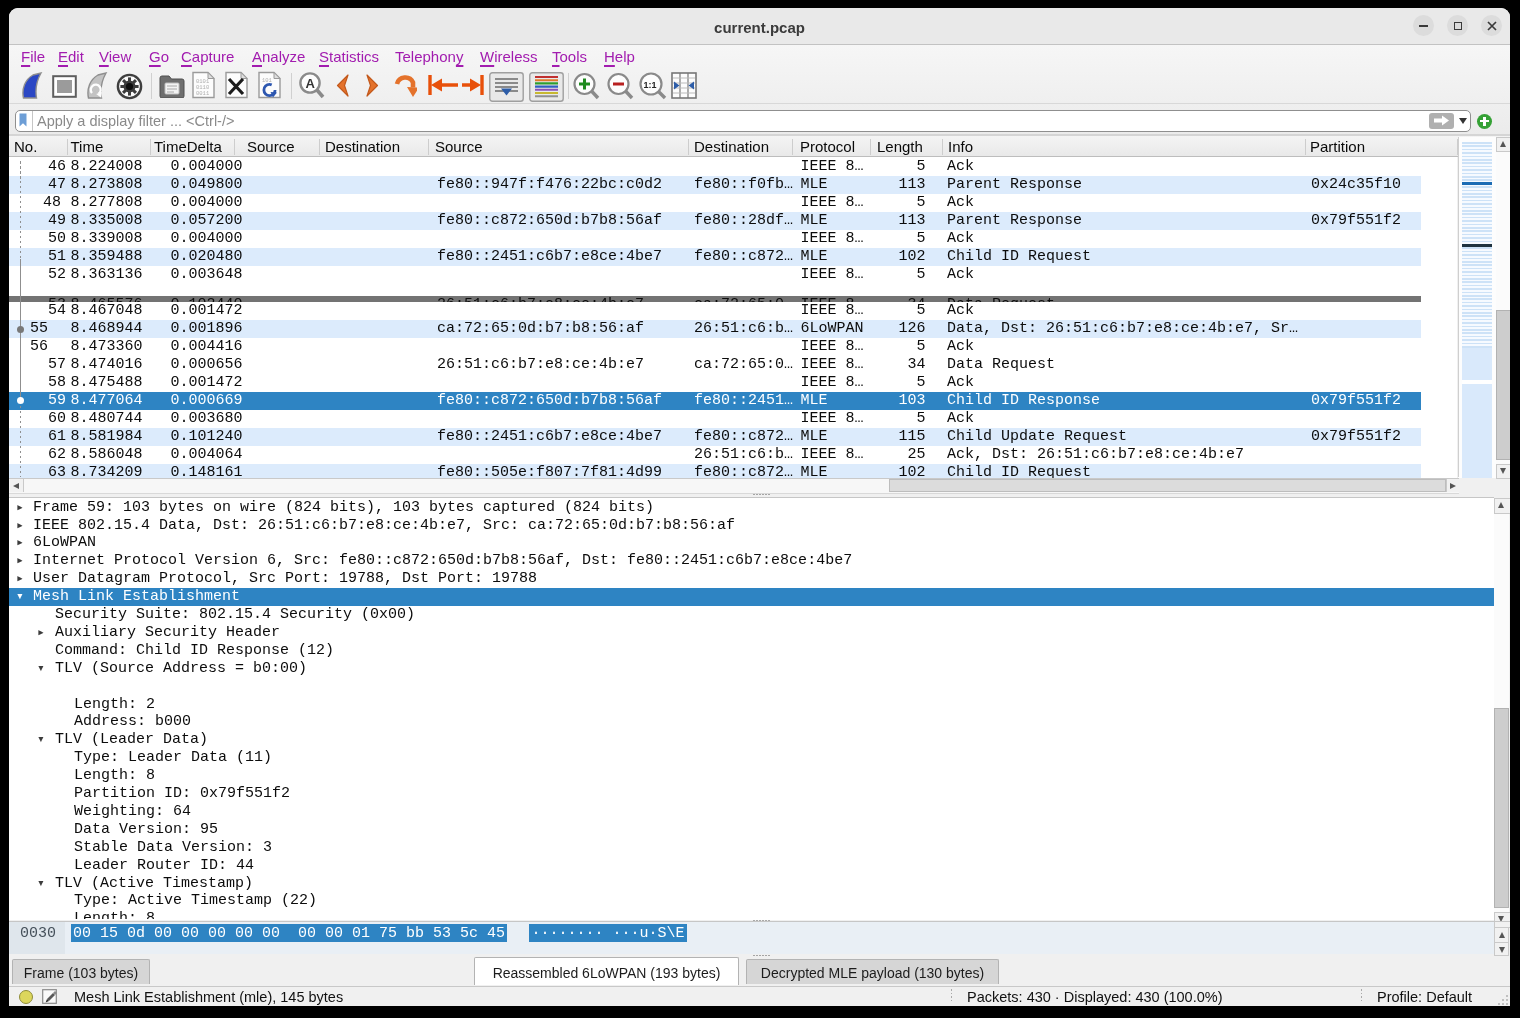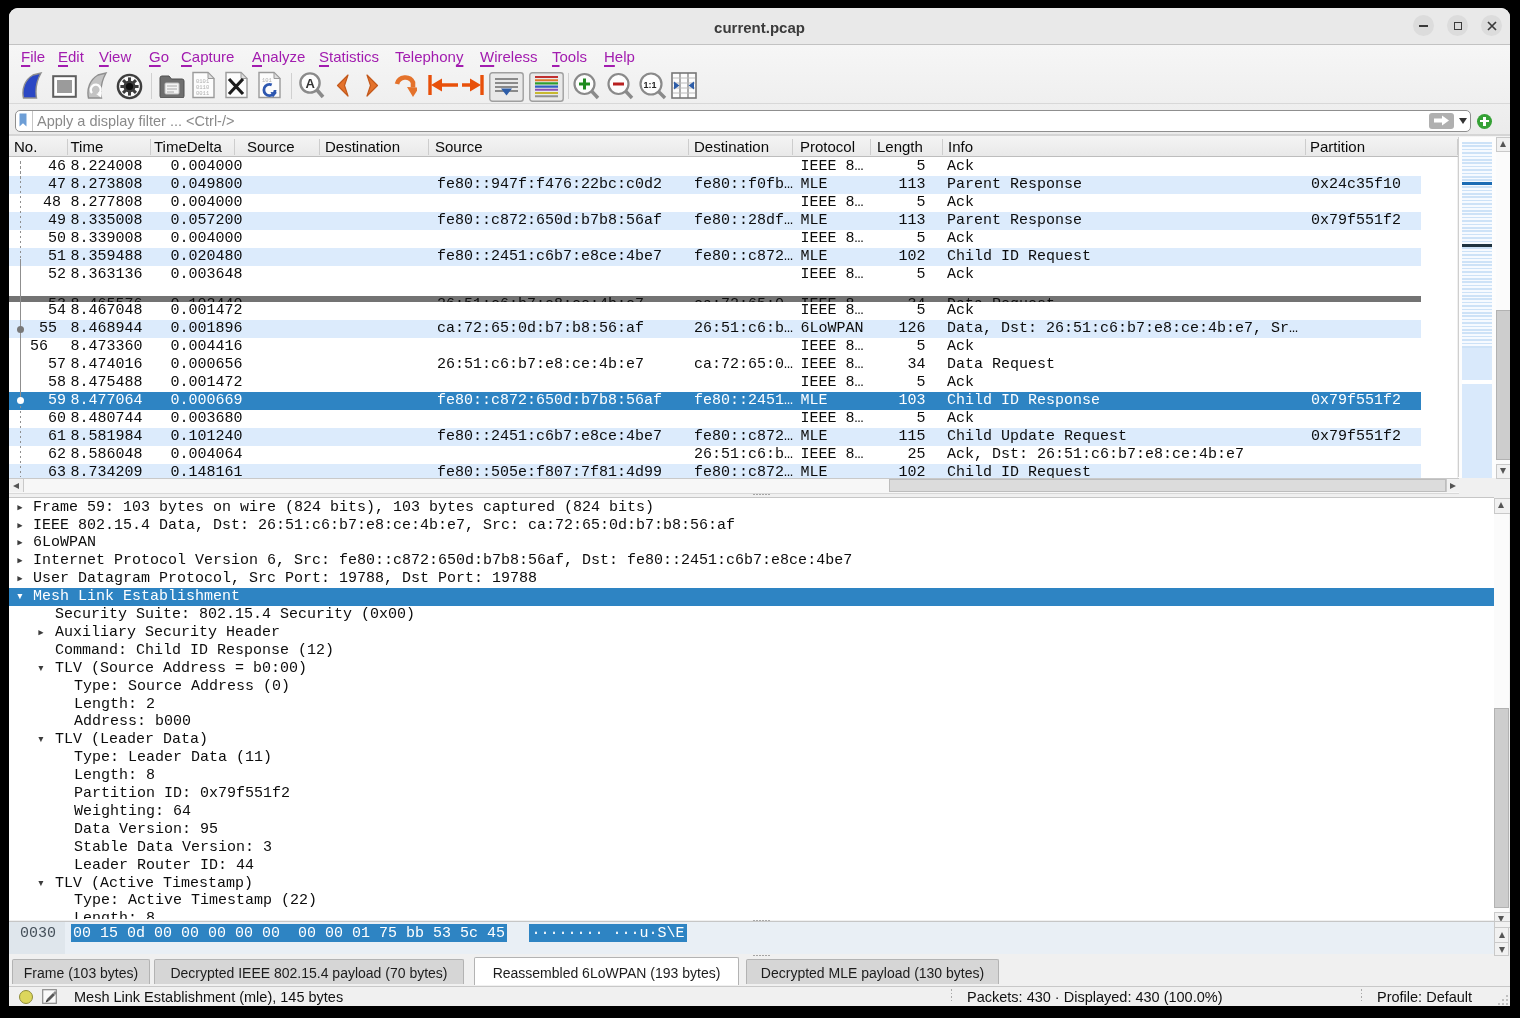--- a/index.html
+++ b/index.html
@@ -284,21 +284,21 @@
     </div>
 <div class="pr" style="top:294.0px;height:18.0px;background:#ffffff;color:#0c0c0c">
       <i class="c" style="left:21px;width:36px;text-align:right">54</i>
       <i class="c" style="left:61.5px">8.467048</i>
       <i class="c" style="left:161.5px">0.001472</i>
       <i class="c" style="left:791.5px">IEEE 8…</i>
       <i class="c" style="left:862.5px;width:54px;text-align:right">5</i>
       <i class="c" style="left:938px">Ack</i>
     </div>
 <div class="pr" style="top:312.0px;height:18.0px;background:#dcebfc;color:#0c0c0c">
-      <i class="c" style="left:21px;width:36px;text-align:center">55</i>
+      <i class="c" style="left:21px;width:36px;text-align:left">55</i>
       <i class="c" style="left:61.5px">8.468944</i>
       <i class="c" style="left:161.5px">0.001896</i>
       <i class="c" style="left:428px">ca:72:65:0d:b7:b8:56:af</i>
       <i class="c" style="left:685px">26:51:c6:b…</i>
       <i class="c" style="left:791.5px">6LoWPAN</i>
       <i class="c" style="left:862.5px;width:54px;text-align:right">126</i>
       <i class="c" style="left:938px">Data, Dst: 26:51:c6:b7:e8:ce:4b:e7, Sr…</i>
     </div>
 <div class="pr" style="top:330.0px;height:18.0px;background:#ffffff;color:#0c0c0c">
       <i class="c" style="left:21px;width:36px;text-align:left">56</i>
@@ -466,23 +466,20 @@
       <i class="c" style="left:28px;color:#3c3c3c;font-size:13px">▸</i>
       <i class="c" style="left:46px">Auxiliary Security Header</i>
     </div>
 <div class="dr" style="top:633.8px;height:17.9px;">
       <i class="c" style="left:46px">Command: Child ID Response (12)</i>
     </div>
 <div class="dr" style="top:651.7px;height:17.9px;">
       <i class="c" style="left:28px;color:#3c3c3c;font-size:13px">▾</i>
       <i class="c" style="left:46px">TLV (Source Address = b0:00)</i>
     </div>
-<div class="dr" style="top:669.6px;height:17.9px;">
-      <i class="c" style="left:65px">Type: Source Address (0)</i>
-    </div>
 <div class="dr" style="top:687.5px;height:17.9px;">
       <i class="c" style="left:65px">Length: 2</i>
     </div>
 <div class="dr" style="top:705.4px;height:17.9px;">
       <i class="c" style="left:65px">Address: b000</i>
     </div>
 <div class="dr" style="top:723.3px;height:17.9px;">
       <i class="c" style="left:28px;color:#3c3c3c;font-size:13px">▾</i>
       <i class="c" style="left:46px">TLV (Leader Data)</i>
     </div>
@@ -522,21 +519,20 @@
 
 <div class="a" style="left:0px;top:914px;width:1485px;height:32px;background:#e9eff5"></div>
 <div class="a" style="left:0px;top:914px;width:56px;height:32px;background:#dfe6ec"></div>
 <div class="a mono" style="left:11px;top:916.5px;color:#45505a">0030</div>
 <div class="a" style="left:62px;top:915.5px;width:436px;height:18px;background:#2e84c3"></div>
 <div class="a" style="left:520px;top:915.5px;width:158px;height:18px;background:#2e84c3"></div>
 <div class="a mono" style="left:64px;top:916.5px;color:#fff">00 15 0d 00 00 00 00 00  00 00 01 75 bb 53 5c 45</div>
 <div class="a mono" style="left:522.5px;top:916.5px;color:#fff">········ ···u·S\E</div>
 
   <div class="tab" style="left:3px;top:951px;width:138px;height:25px;background:#d6d6d6;border:1px solid #b3b3b3;border-bottom:none">Frame (103 bytes)</div>
-    <div class="tab" style="left:145px;top:951px;width:310px;height:25px;background:#d6d6d6;border:1px solid #b3b3b3;border-bottom:none">Decrypted IEEE 802.15.4 payload (70 bytes)</div>
     <div class="tab" style="left:465px;top:948.5px;width:265px;height:28px;background:#fff;border:1px solid #b3b3b3;border-bottom:none;z-index:3;line-height:31px">Reassembled 6LoWPAN (193 bytes)</div>
     <div class="tab" style="left:737px;top:951px;width:253px;height:25px;background:#d6d6d6;border:1px solid #b3b3b3;border-bottom:none">Decrypted MLE payload (130 bytes)</div>
 
 <div class="a" style="left:0;top:978px;width:1501px;height:20px;background:#f0f0f0;border-top:1px solid #c8c8c8"></div>
 <div class="a" style="left:10px;top:981.5px;width:14px;height:14px;border-radius:50%;background:#dcd65c;border:1px solid #8f8c3a;box-sizing:border-box"></div>
 <svg class="a" style="left:33px;top:981px" width="15" height="15" viewBox="0 0 15 15">
       <rect x="0.7" y="0.7" width="13.6" height="13.6" fill="#fafafa" stroke="#8a8a8a" stroke-width="1.2"></rect>
       <path d="M5 10 L11 4 L13 6 L7 12 Z" fill="#5a5a5a"></path>
       <path d="M3.6 13.4 l3.4 -1.4 l-2 -2 Z" fill="#2c2c2c"></path>
       <path d="M11 4 L13 2 L15 4 L13 6 Z" fill="#8a8a8a"></path>

